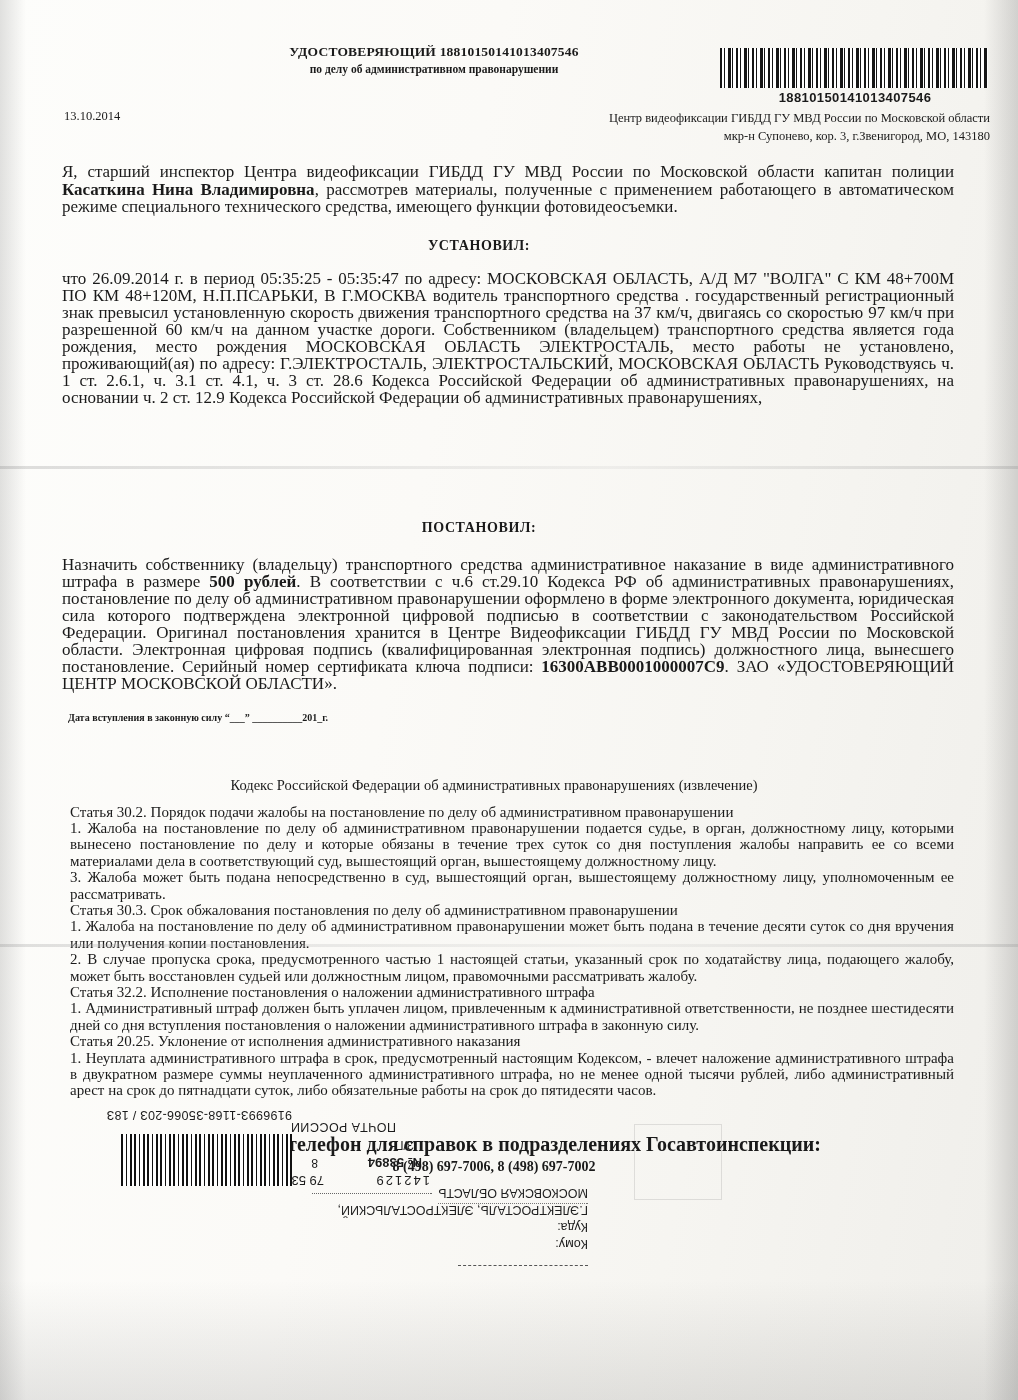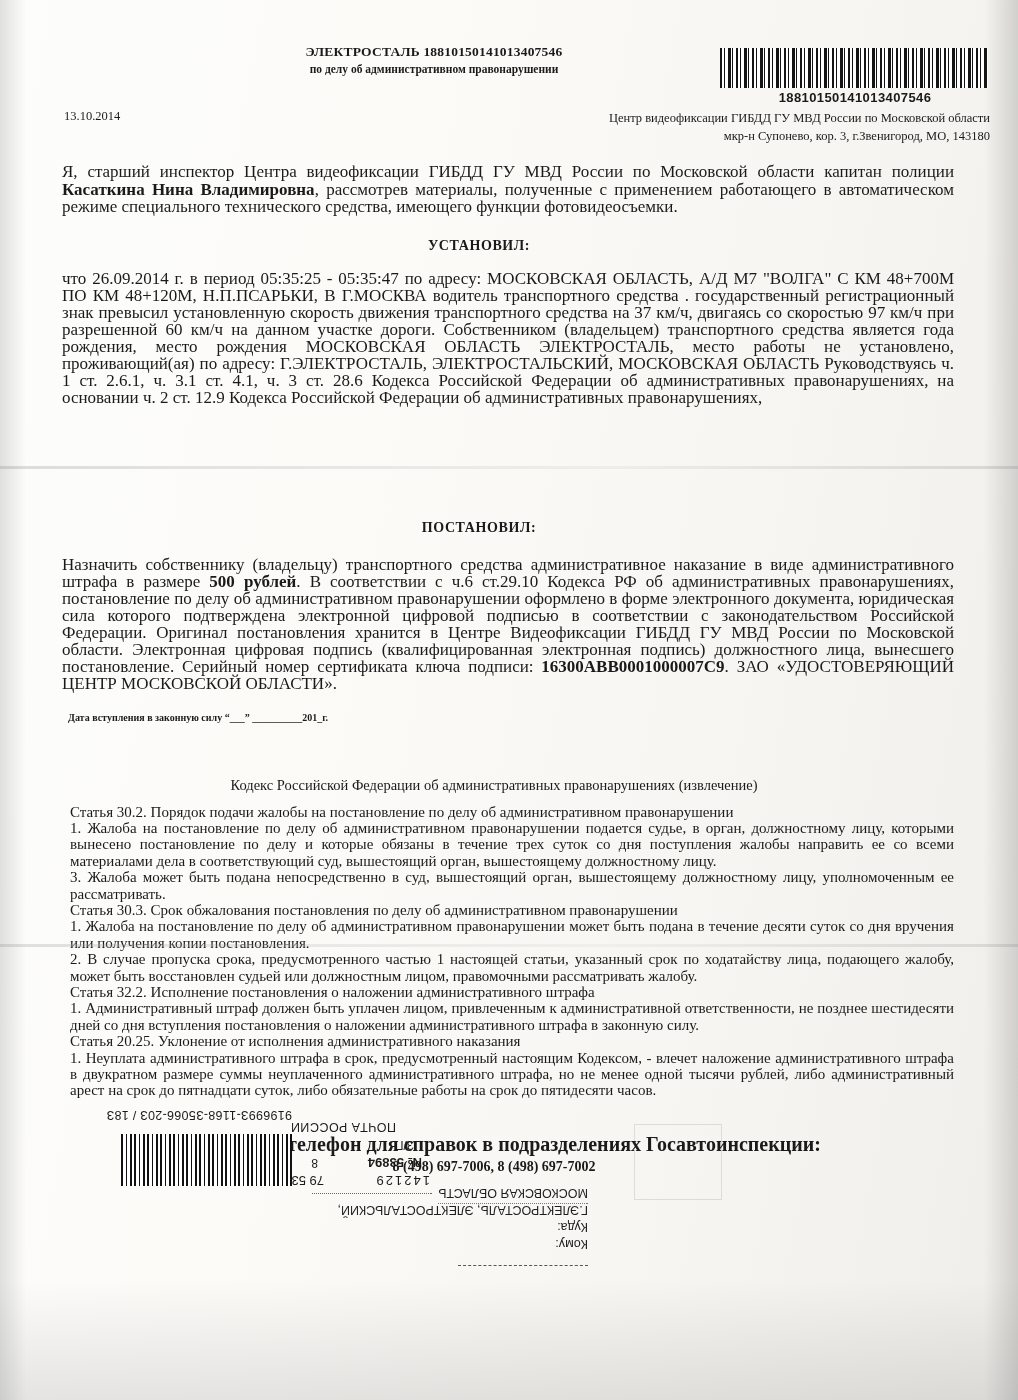--- a/index.html
+++ b/index.html
@@ -283,21 +283,21 @@
     border-top: 1px dotted #777;
   }
 </style>
 </head>
 <body>
 
 <div class="page">
 
   <div class="content">
 
-    <div class="hdr-title">ЭЛЕКТРОСТАЛЬ 18810150141013407546</div>
+    <div class="hdr-title">УДОСТОВЕРЯЮЩИЙ 18810150141013407546</div>
     <div class="hdr-sub">по делу об административном правонарушении</div>
 
     <div class="barcode-box">
       <div class="barcode-bars"></div>
       <div class="barcode-num">18810150141013407546</div>
     </div>
 
     <div class="meta-row">
       <div class="meta-date">13.10.2014</div>
       <div class="meta-org">

